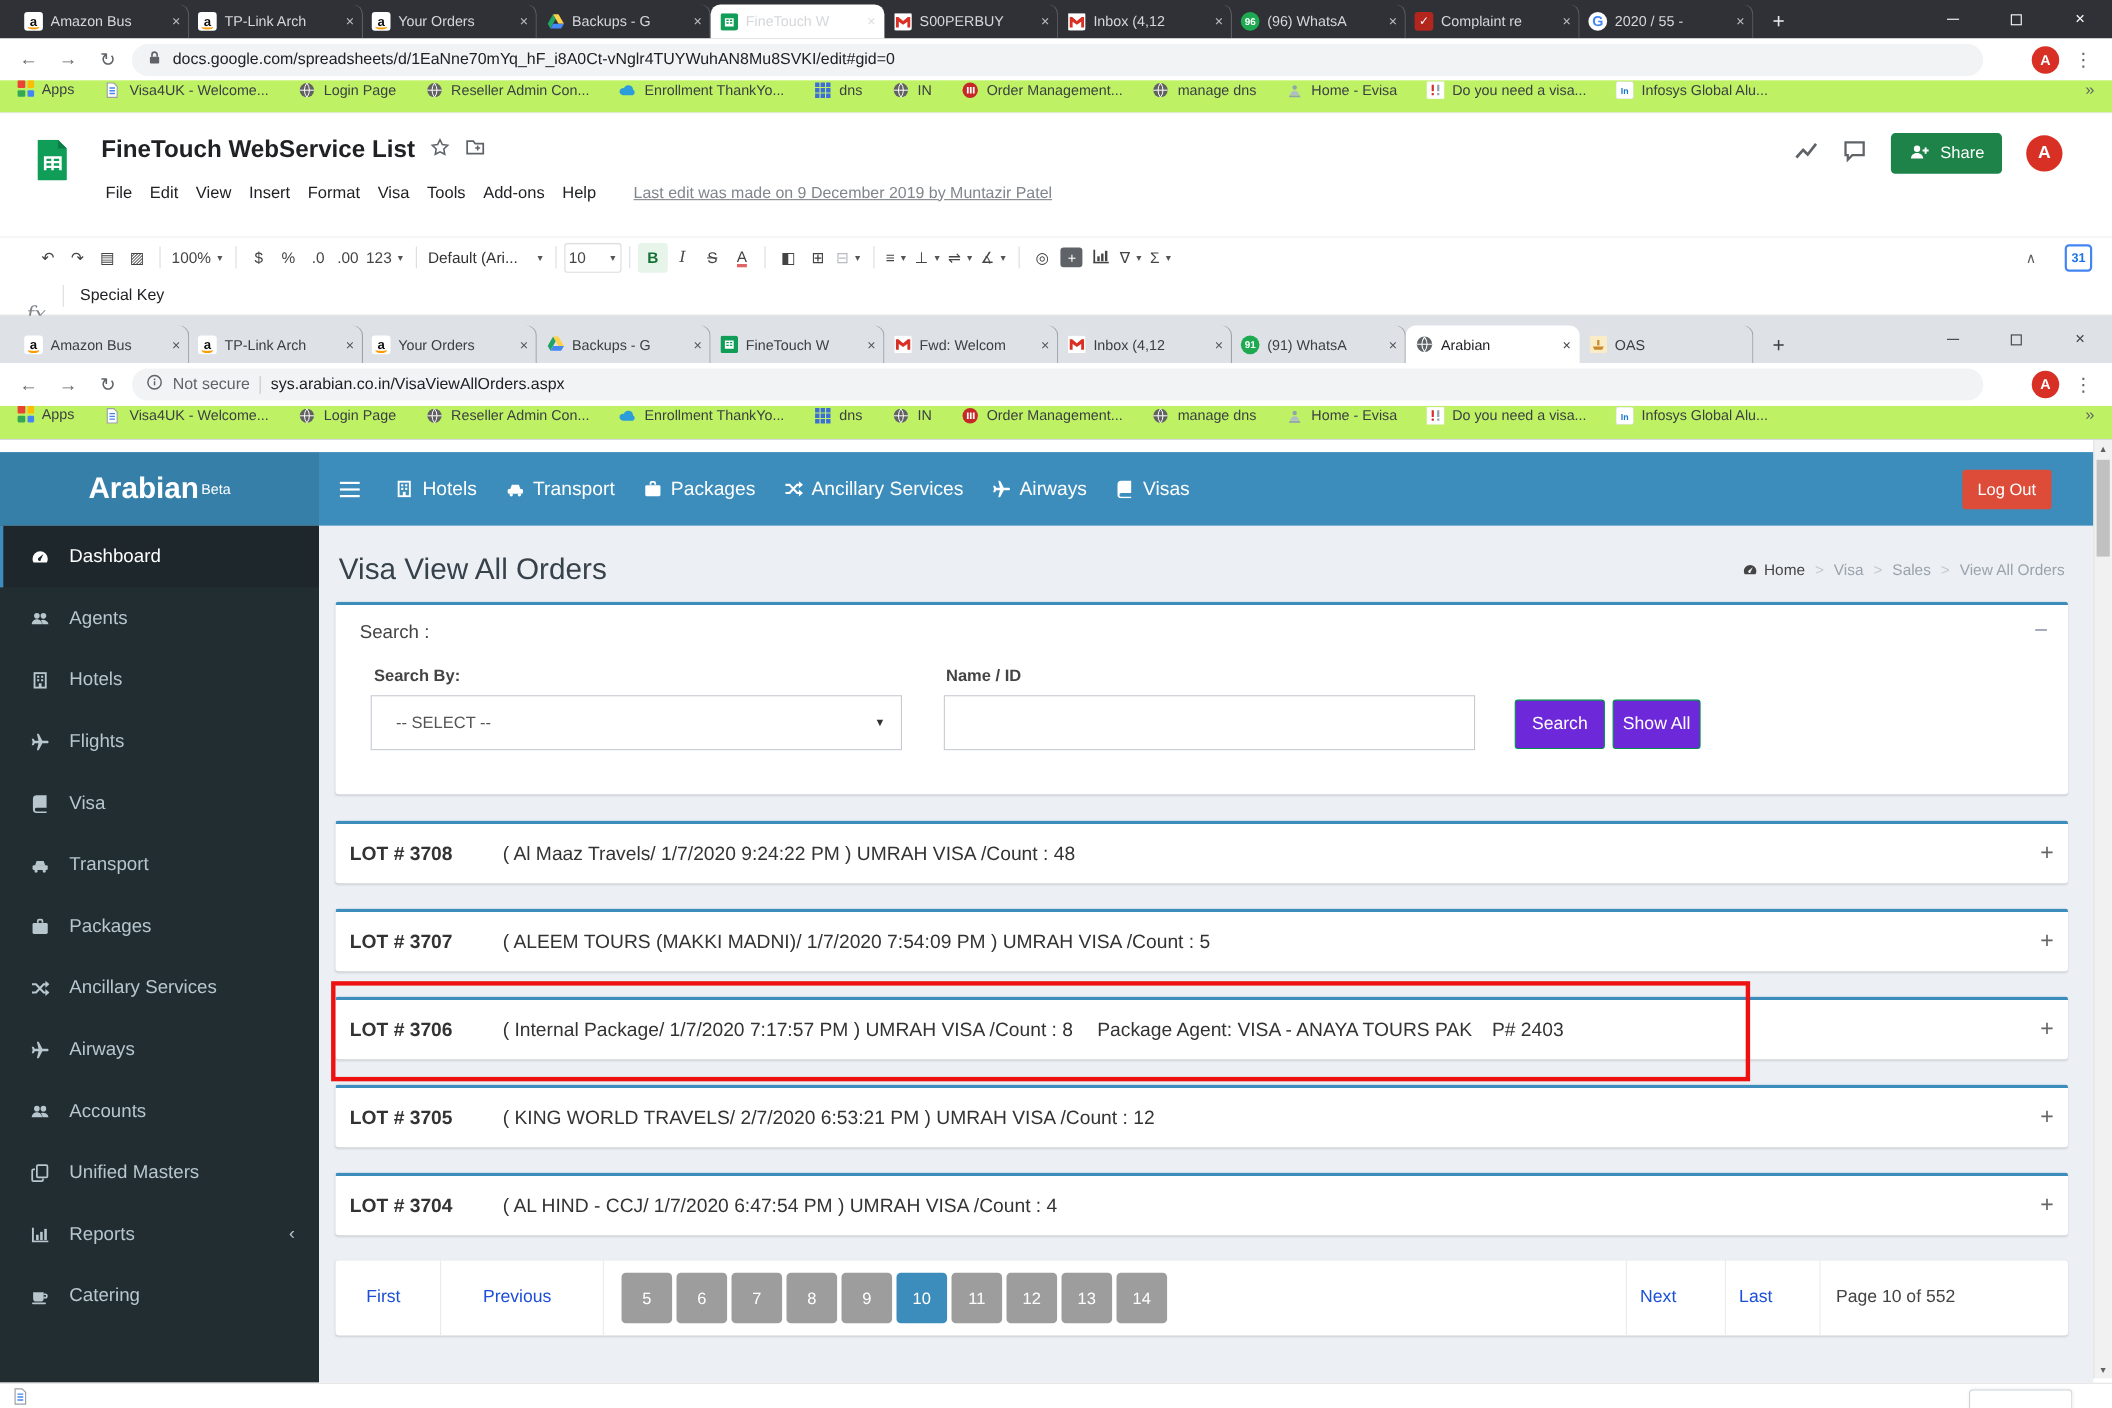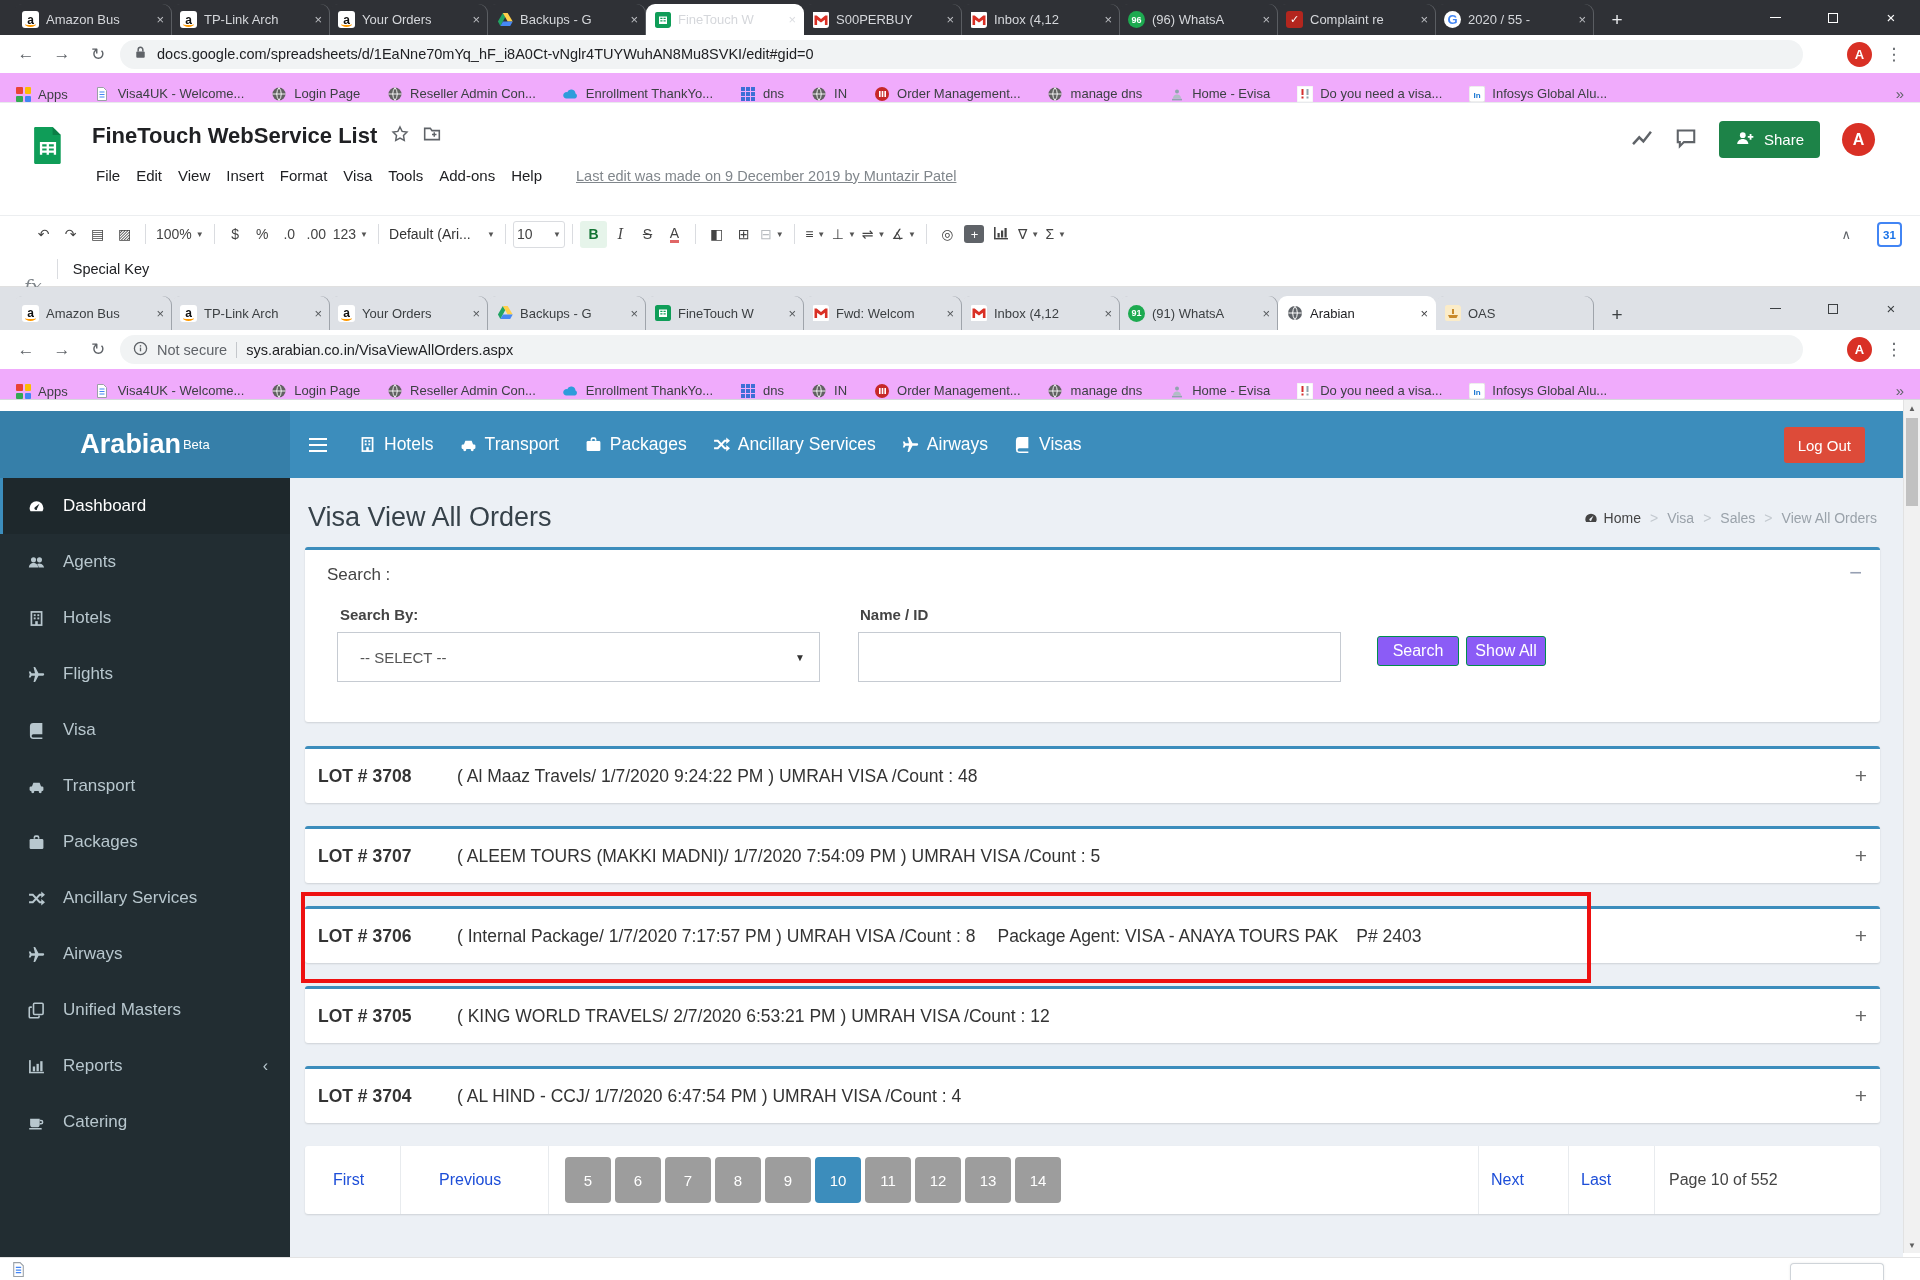--- a/index.html
+++ b/index.html
@@ -41,21 +41,21 @@
   #w2url{top:330px;height:39px;}
   .navbtn{width:28px;height:28px;display:flex;align-items:center;justify-content:center;color:#5f6368;font-size:17px;flex:none;}
   .omnibox{flex:1;height:29px;background:#f1f3f4;border-radius:15px;display:flex;align-items:center;padding:0 13px;gap:9px;font-size:14.5px;color:#202124;overflow:hidden;white-space:nowrap;}
   .omnibox svg{width:15px;height:15px;flex:none;}
   .sec-label{color:#5f6368;}
   .omni-div{width:1px;height:16px;background:#c4c7cb;flex:none;}
   .avatar{width:25px;height:25px;border-radius:50%;background:#d93025;color:#fff;font-size:13px;font-weight:bold;display:flex;align-items:center;justify-content:center;flex:none;}
   .gl-dots{font-size:17px;color:#5f6368;}
 
   
-  .bmband{background:#f0abfc;display:flex;align-items:flex-end;padding:0 16px;gap:26px;font-size:13px;color:#3c4043;border-bottom:1px solid #e8eaed;overflow:hidden;white-space:nowrap;}
+  .bmband{background:#bef264;display:flex;align-items:flex-start;padding:0 16px;gap:26px;font-size:13px;color:#3c4043;border-bottom:1px solid #e8eaed;overflow:hidden;white-space:nowrap;}
   #w1bm{top:73px;height:30px;}
   #w2bm{top:369px;height:31px;border-bottom:1px solid #d5d8dc;}
   .bm-item{display:inline-flex;align-items:center;gap:7px;flex:none;}
   .bm-apps-grid{width:15px;height:15px;display:grid;grid-template-columns:1fr 1fr;gap:2px;}
   .bm-apps-grid i{background:#ea4335;border-radius:1px;}
   .bm-apps-grid i:nth-child(2){background:#fbbc04;}
   .bm-apps-grid i:nth-child(3){background:#34a853;}
   .bm-apps-grid i:nth-child(4){background:#4285f4;}
   .bm-overflow{margin-left:auto;color:#5f6368;font-size:15px;}
 
@@ -138,21 +138,21 @@
 
   .card{background:#fff;border-top:3px solid #3c8dbc;border-radius:3px;box-shadow:0 1px 2px rgba(0,0,0,.13);}
   .search-card{position:relative;height:175px;margin-bottom:24px;}
   .search-title{position:absolute;left:22px;top:15px;font-size:17px;color:#444;}
   .collapse-minus{position:absolute;right:18px;top:10px;font-size:22px;color:#97a0b3;}
   .f-label{position:absolute;top:56px;font-size:15px;font-weight:bold;color:#444;}
   .lab1{left:35px;} .lab2{left:555px;}
   .f-select{position:absolute;left:32px;top:82px;width:483px;height:50px;border:1px solid #c6cbd2;background:#fff;display:flex;align-items:center;justify-content:space-between;padding:0 14px 0 22px;font-size:15px;color:#555;}
   .f-select .caret{font-size:10px;color:#333;}
   .f-input{position:absolute;left:553px;top:82px;width:483px;height:50px;border:1px solid #c6cbd2;background:#fff;padding:0 12px;font-size:16px;font-family:"Liberation Sans",sans-serif;}
-  .btn-green{position:absolute;top:86px;height:30px;background:#8b5cf6;border:1px solid #008d4c;border-radius:3px;color:#fff;font-size:16px;display:flex;align-items:center;justify-content:center;}
+  .btn-green{position:absolute;top:86px;height:45px;background:#6d28d9;border:1px solid #008d4c;border-radius:3px;color:#fff;font-size:16px;display:flex;align-items:center;justify-content:center;}
   .btn-search{left:1072px;width:82px;}
   .btn-showall{left:1161px;width:80px;}
 
   .order-card{position:relative;height:57px;margin-bottom:23px;display:flex;align-items:center;padding:0 40px 0 13px;font-size:17.5px;color:#333;}
   .lot{font-weight:bold;width:112px;flex:none;}
   .details{margin-left:27px;white-space:nowrap;}
   .extra{margin-left:22px;white-space:nowrap;}
   .extra2{margin-left:18px;white-space:nowrap;}
   .plus-gl{position:absolute;right:13px;top:50%;transform:translateY(-50%);color:#666;font-size:21px;font-weight:normal;}
   .red-overlay{position:absolute;left:-4px;top:-17px;width:1290px;height:91px;border:4px solid #ee1111;pointer-events:none;}
@@ -1010,20 +1010,34 @@
           <div class="sb-item">
             <span class="sbi i-plane">
               <svg viewBox="0 0 16 16">
                 <path fill="currentColor" d="M15.2 8c0 .6-.5 1.1-1.1 1.1H9.9L7 14.6c-.1.2-.3.4-.6.4H5.2l1.4-5.9H3.4l-1 1.7H.8L1.6 8 .8 5.2h1.6l1 1.7h3.2L5.2 1h1.2c.3 0 .5.2.6.4l2.9 5.5h4.2c.6 0 1.1.5 1.1 1.1z"></path>
               </svg>
             </span>
             <span>Airways</span>
 
           </div>
 
+          <div class="sb-item">
+            <span class="sbi i-users">
+              <svg viewBox="0 0 16 16">
+                <g fill="currentColor">
+                  <circle cx="5.2" cy="5.5" r="2.4"></circle>
+                  <circle cx="10.8" cy="5.5" r="2.4"></circle>
+                  <path d="M.8 12.8c0-2.4 2-4.3 4.4-4.3s4.4 1.9 4.4 4.3z"></path>
+                  <path d="M8.6 9.3a4.9 4.9 0 0 1 6.6 3.5H10a5.6 5.6 0 0 0-1.4-3.5z"></path>
+                </g>
+              </svg>
+            </span>
+            <span>Accounts</span>
+
+          </div>
 
           <div class="sb-item">
             <span class="sbi i-copy">
               <svg viewBox="0 0 16 16">
                 <g fill="none" stroke="currentColor" stroke-width="1.5">
                   <rect x="5.2" y="1.2" width="9" height="10.5" rx="1"></rect>
                   <path d="M3.6 4.8H2.2c-.6 0-1 .4-1 1v8c0 .6.4 1 1 1h7.2c.6 0 1-.4 1-1v-1.2"></path>
                 </g>
               </svg>
             </span>

